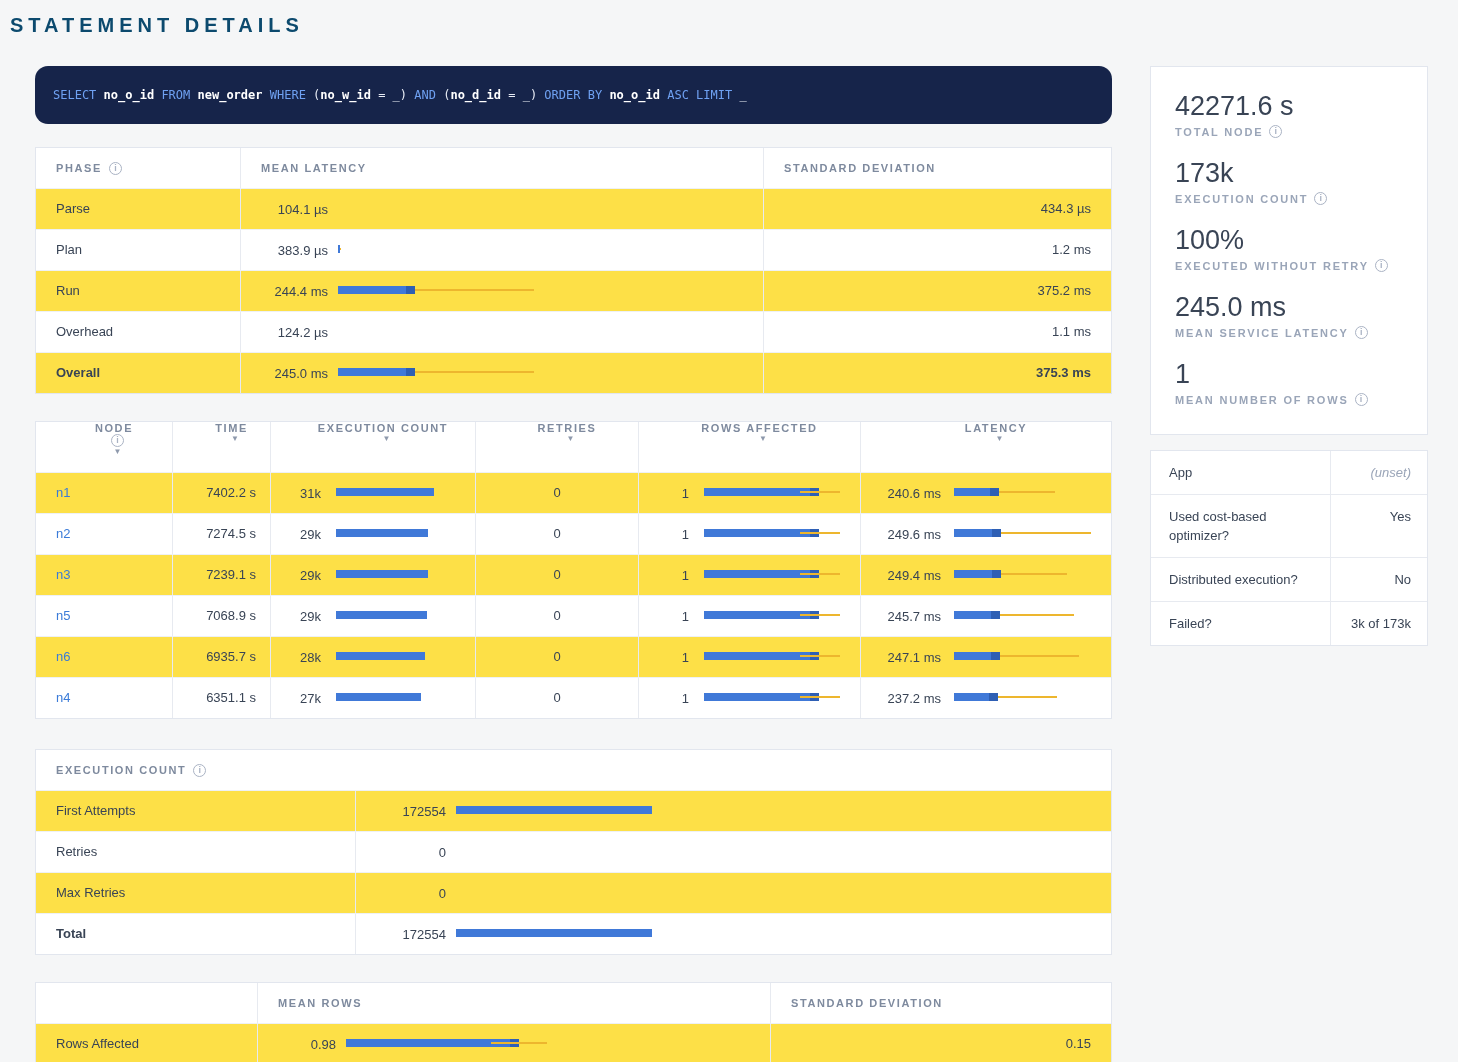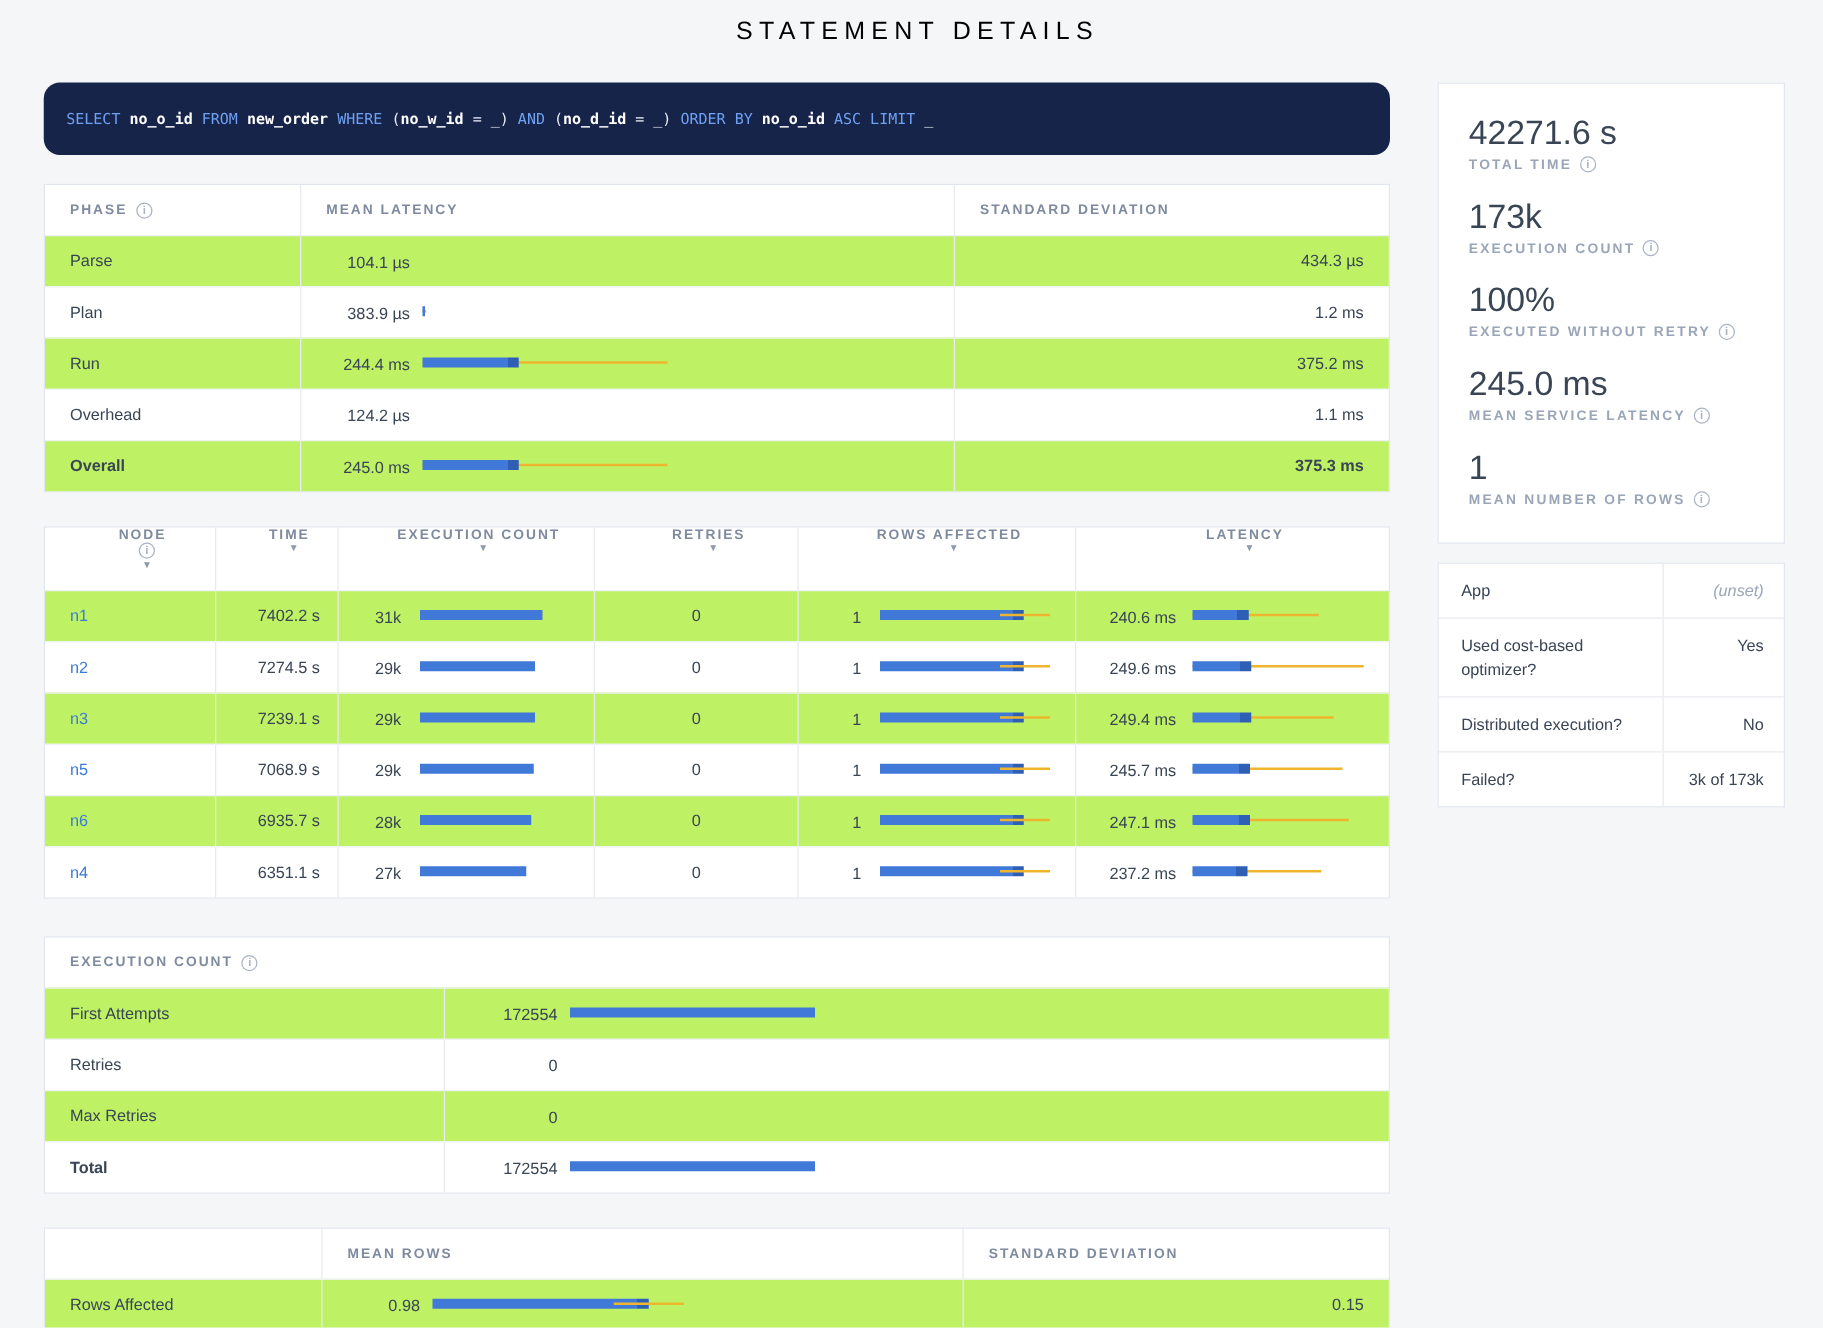--- a/index.html
+++ b/index.html
@@ -6,24 +6,23 @@
   html, body { width: 1458px; height: 1062px; }
   body {
     background: #f5f6f7;
     font-family: "Liberation Sans", sans-serif;
     color: #394455;
     overflow: hidden;
   }
   .page-title {
     padding: 14px 0 0 10px;
     font-size: 20px;
-    font-weight: normal;
+    font-weight: bold;
     letter-spacing: 5px;
-    color: #000000;
-    text-align: center;
+    color: #0c4a6e;
   }
   .layout { display: flex; align-items: flex-start; padding-left: 35px; }
   .main { width: 1077px; flex: none; }
   .side { width: 278px; flex: none; margin-left: 38px; margin-top: 29px; }
 
   
   .sql-box {
     margin-top: 29px;
     height: 58px;
     background: var(--sql-bg, #16244a);
@@ -33,21 +32,21 @@
   }
   .sql-line { font-family: "DejaVu Sans Mono", monospace; font-size: 12px; white-space: pre; color: #e8ecf5; }
   .sql-line .kw { color: var(--keyword-blue, #6fa1f2); }
   .sql-line .id { color: #ffffff; font-weight: bold; }
   .sql-line .pl { color: #e8ecf5; }
 
   
   .tbl { background: #fff; border: 1px solid #e2e6ee; }
   .tr { display: flex; border-top: 1px solid #eef1f5; }
   .tr:first-child { border-top: none; }
-  .tr.alt { background: #bef264; }
+  .tr.alt { background: #fde047; }
   .td { height: 40px; line-height: 40px; font-size: 13px; color: #394455; }
   .thead .td {
     display: flex; align-items: center; justify-content: flex-start;
     height: 40px; line-height: normal; text-align: left;
     padding: 0 0 0 20px;
     color: #7e8a9e; font-size: 11px; font-weight: bold; letter-spacing: 1.6px;
   }
   .strong { font-weight: bold; }
 
   .info {
@@ -309,21 +308,21 @@
       </div>
     </div>
 
   </div>
 
   <div class="side">
     <div class="card stats-card">
       <div class="stat">
         <div class="stat-value">42271.6 s</div>
         <div class="stat-label">
-            <span>TOTAL TIME</span>
+            <span>TOTAL NODE</span>
             <span class="info">i</span>
           </div>
       </div>
       <div class="stat">
         <div class="stat-value">173k</div>
         <div class="stat-label">
             <span>EXECUTION COUNT</span>
             <span class="info">i</span>
           </div>
       </div>

